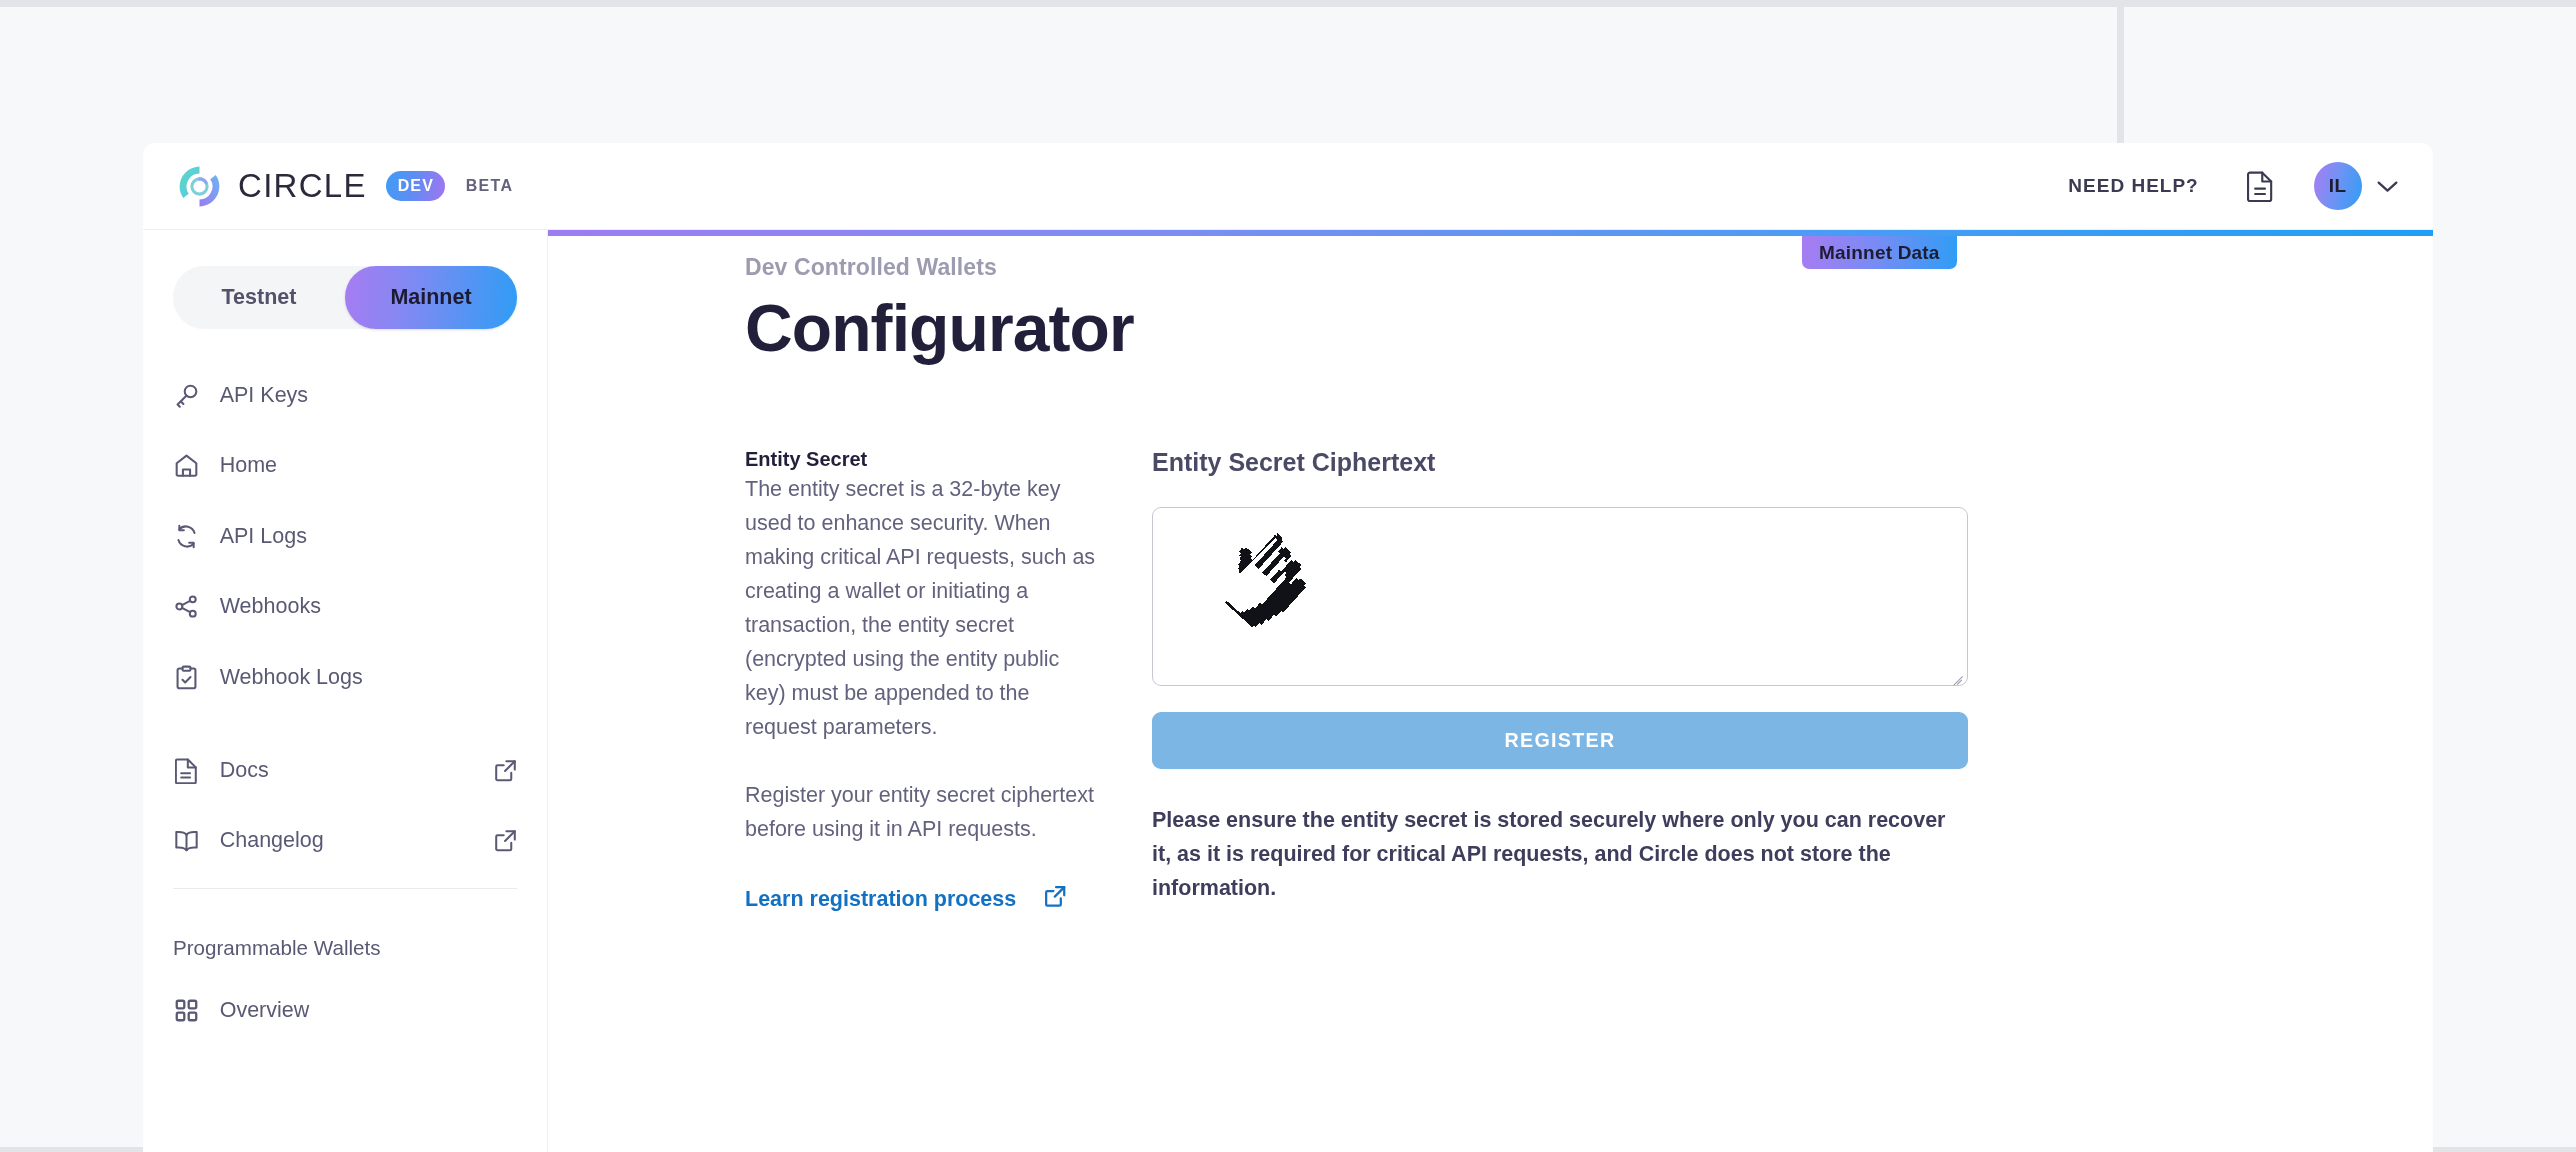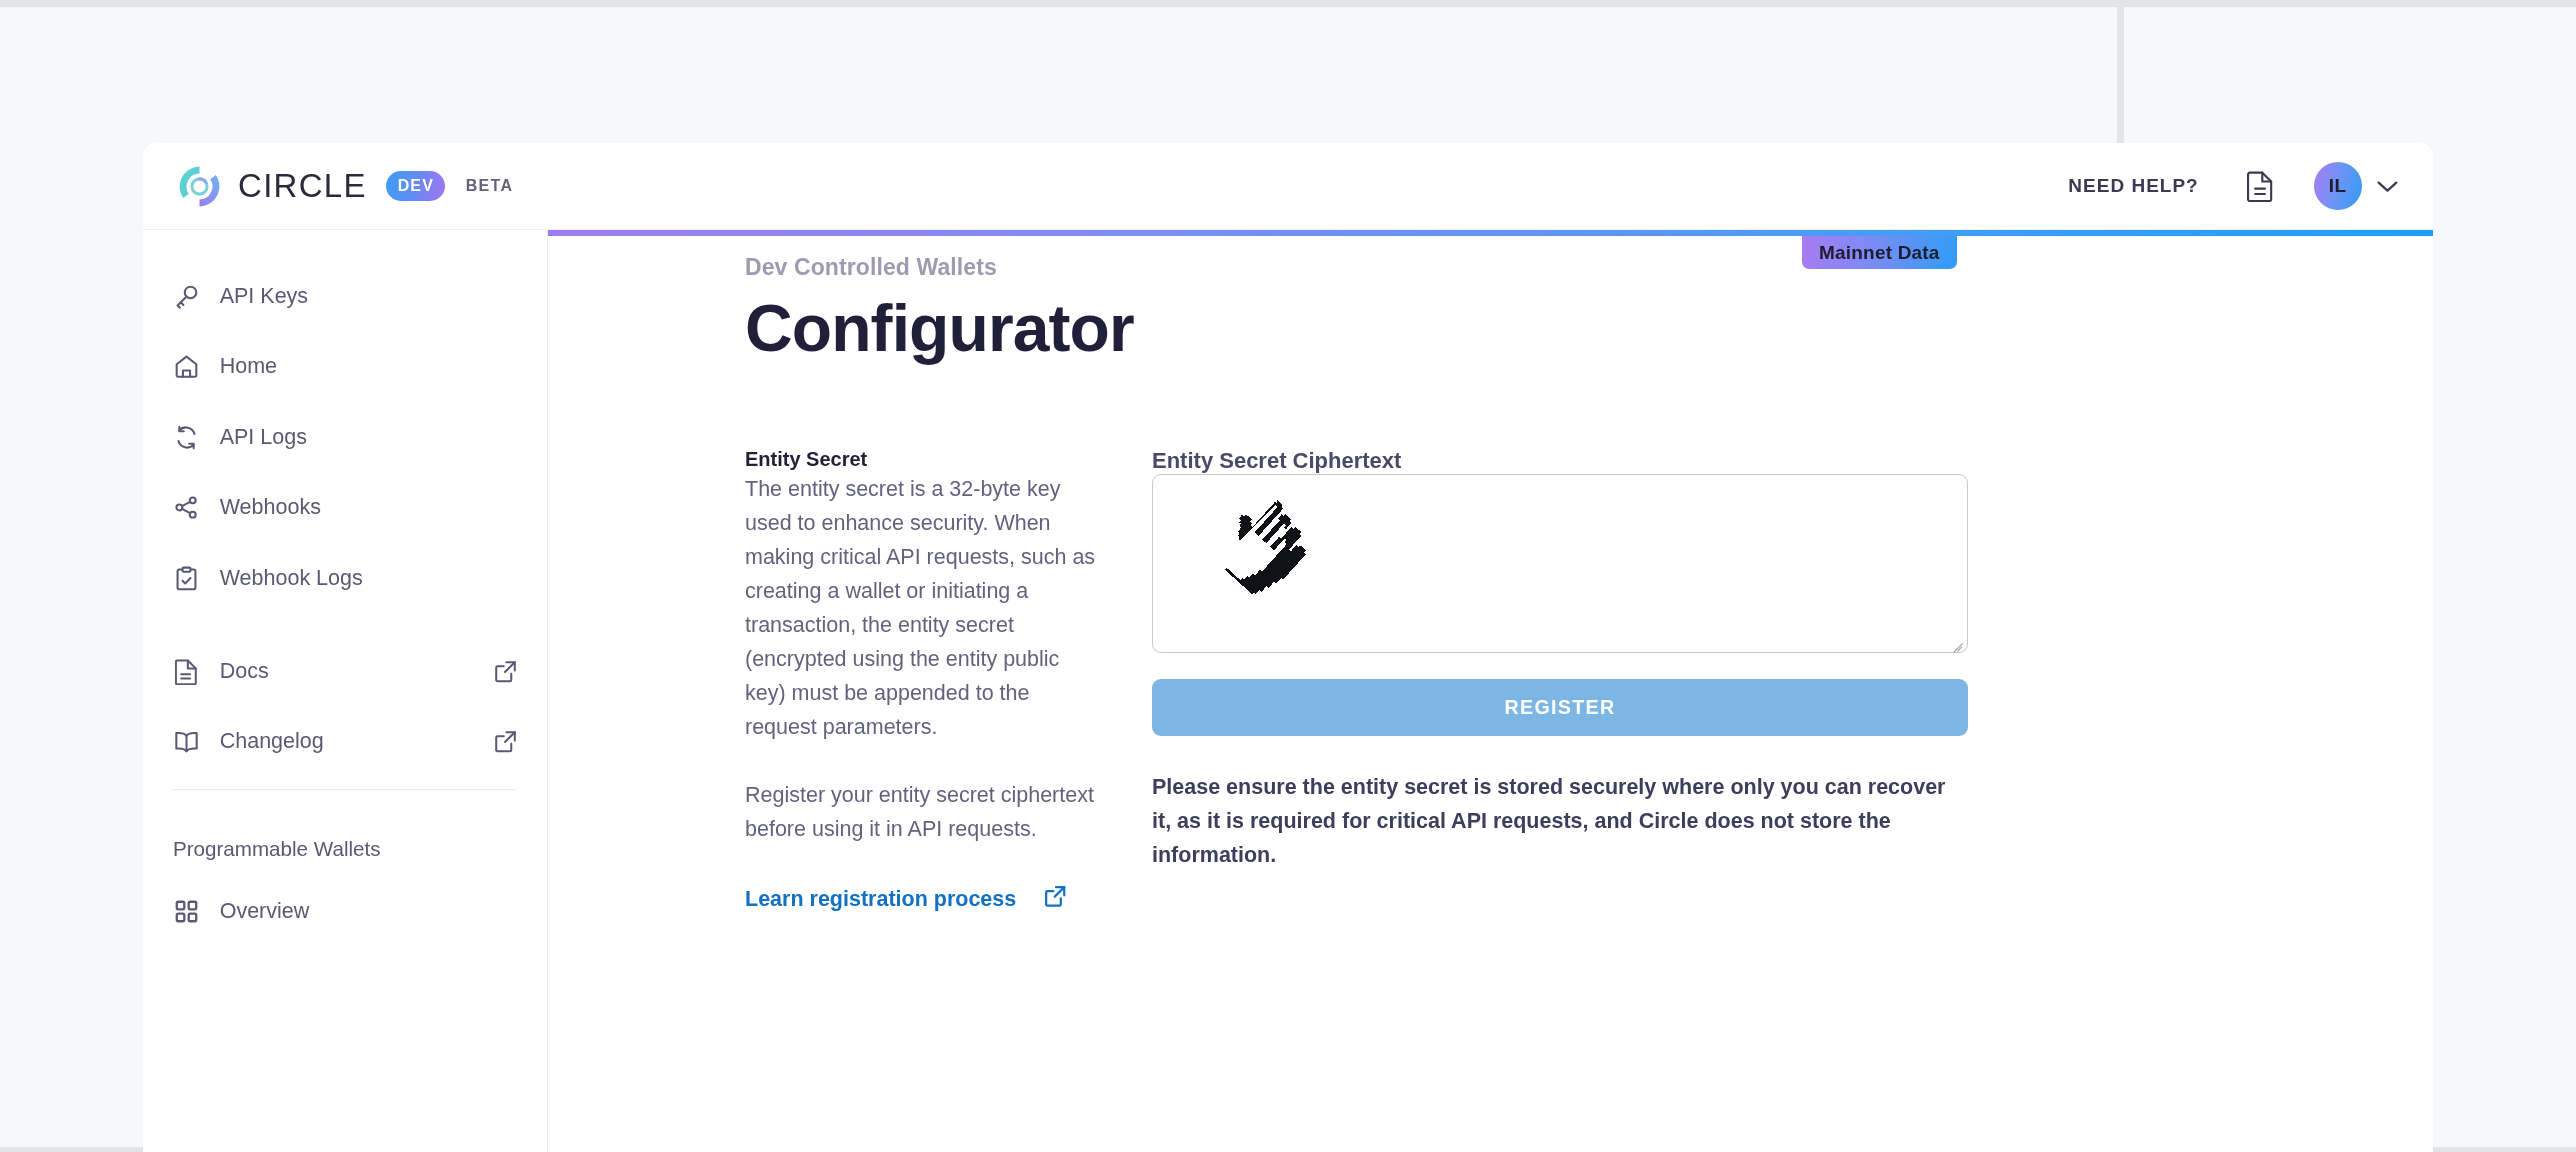--- a/index.html
+++ b/index.html
@@ -264,24 +264,24 @@
     margin-top: 39px;
     font-size: 21.5px;
     font-weight: 700;
     color: #1371c3;
     cursor: pointer;
   }
 
   .col-right { width: 816px; flex: 0 0 816px; }
 
   .field-label {
-    font-size: 22px;
+    font-size: 25px;
     font-weight: 700;
     color: #4b4a66;
-    margin-bottom: 0;
+    margin-bottom: 30px;
   }
 
   .ciphertext-box {
     position: relative;
     width: 816px;
     height: 179px;
     border: 0.9px solid #c8c8d2;
     border-radius: 9px;
     background: #ffffff;
     cursor: text;
@@ -393,20 +393,24 @@
             <path d="M3 4 l10 9 l10 -9"></path>
           </svg>
         </span>
       </div>
     </div>
 
     <div class="app-body">
 
       <div class="sidebar">
 
+        <div class="net-toggle">
+          <div class="net-opt">Testnet</div>
+          <div class="net-opt active">Mainnet</div>
+        </div>
 
         <div class="nav-list">
 
           <div class="nav-item">
             <span class="ico">
               <svg width="25" height="25" viewBox="0 0 28 28" fill="none" stroke="#5a5974" stroke-width="2.3" stroke-linecap="round" stroke-linejoin="round">
                 <circle cx="18.5" cy="9.5" r="6.5"></circle>
                 <path d="M13.8 14.2 L4 24 M7.5 20.5 l3 3 M4 24 l2.5 2.5"></path>
               </svg>
             </span>

